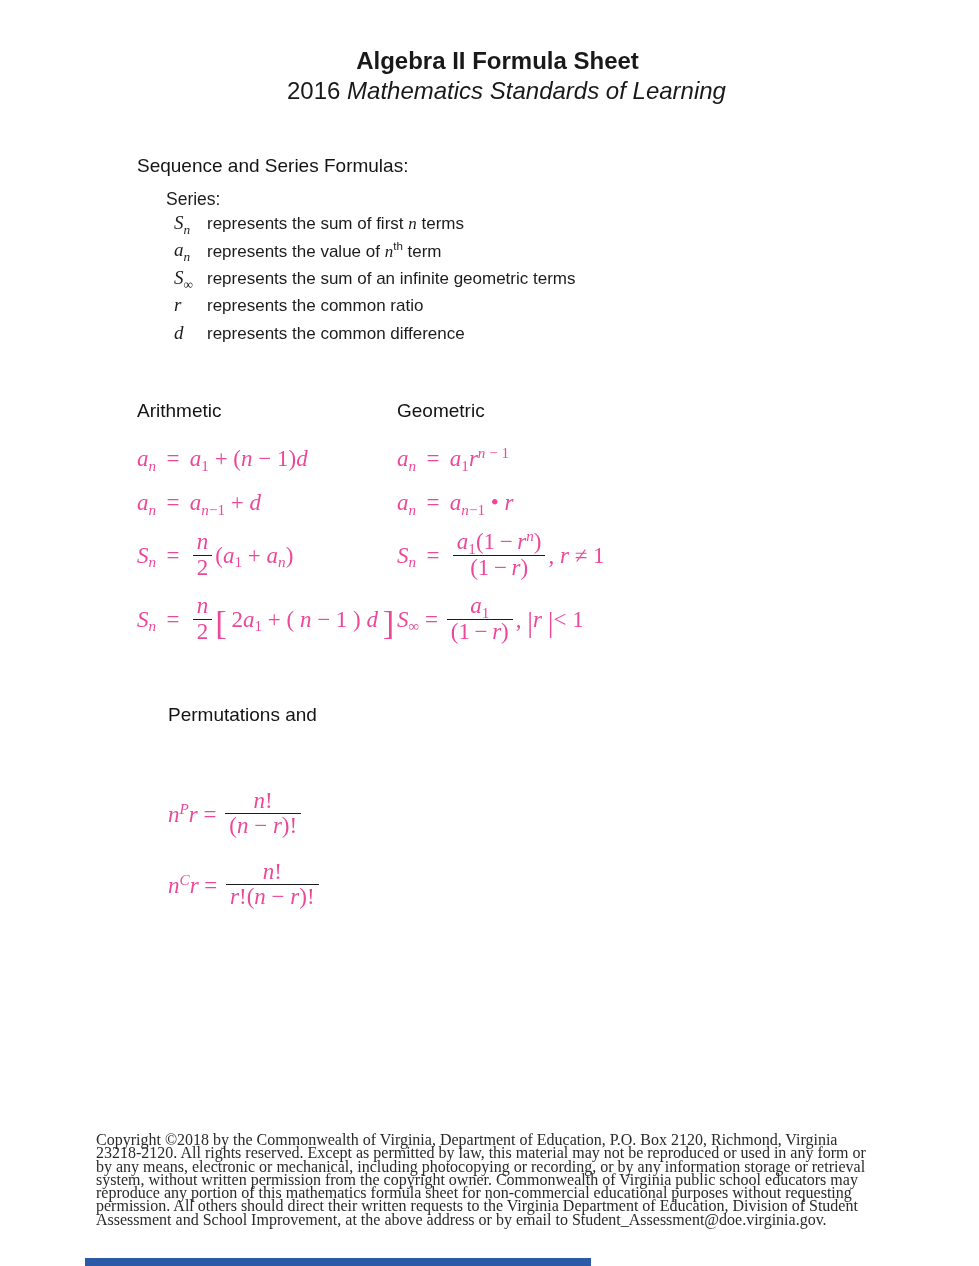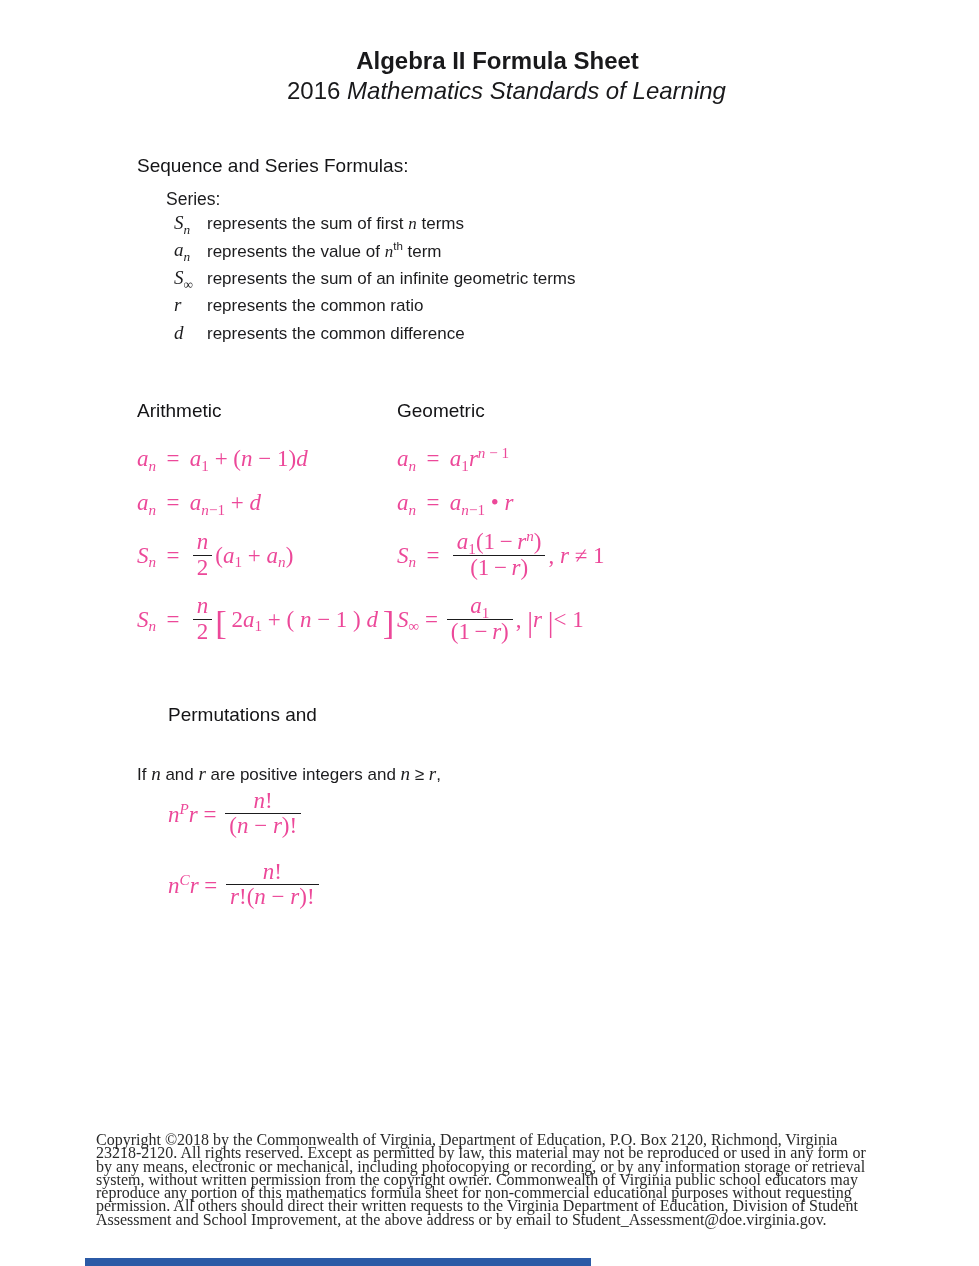--- a/index.html
+++ b/index.html
@@ -154,21 +154,20 @@
       </div>
     <div class="cell">
         <span class="formula"><i>S</i><sub>∞</sub> = <span class="frac"><span class="fn"><i>a</i><sub>1</sub></span><span class="fd">(1 − <i>r</i>)</span></span>, <span class="abar">|</span><i>r</i> <span class="abar">|</span>&lt; 1</span>
       </div>
   </div>
 
   <div class="sec-heading perm-heading">
     <div>Permutations and</div>
   </div>
 
-  <div class="perm-cond">If <i>n</i> and <i>r</i> are positive integers and <i>n</i> ≥ <i>r</i>,</div>
 
   <div class="perm-formulas">
     <span class="formula"><i>n</i><sup><i>P</i></sup><i>r</i> = <span class="frac"><span class="fn"><i>n</i>!</span><span class="fd">(<i>n</i> − <i>r</i>)!</span></span></span>
     <span class="formula"><i>n</i><sup><i>C</i></sup><i>r</i> = <span class="frac"><span class="fn"><i>n</i>!</span><span class="fd"><i>r</i>!(<i>n</i> − <i>r</i>)!</span></span></span>
   </div>
 
   <div class="copyright">Copyright ©2018 by the Commonwealth of Virginia, Department of Education, P.O. Box 2120, Richmond, Virginia  23218-2120. All rights reserved. Except as permitted by law, this material may not be reproduced or used in any form or by any means, electronic or mechanical, including photocopying or recording, or by any information storage or retrieval system, without written permission from the copyright owner. Commonwealth of Virginia public school educators may reproduce any portion of this mathematics formula sheet for non-commercial educational purposes without requesting permission. All others should direct their written requests to the Virginia Department of Education, Division of Student Assessment and School Improvement, at the above address or by email to Student_Assessment@doe.virginia.gov.</div>
 
   <div class="footer-bar"></div>
 

